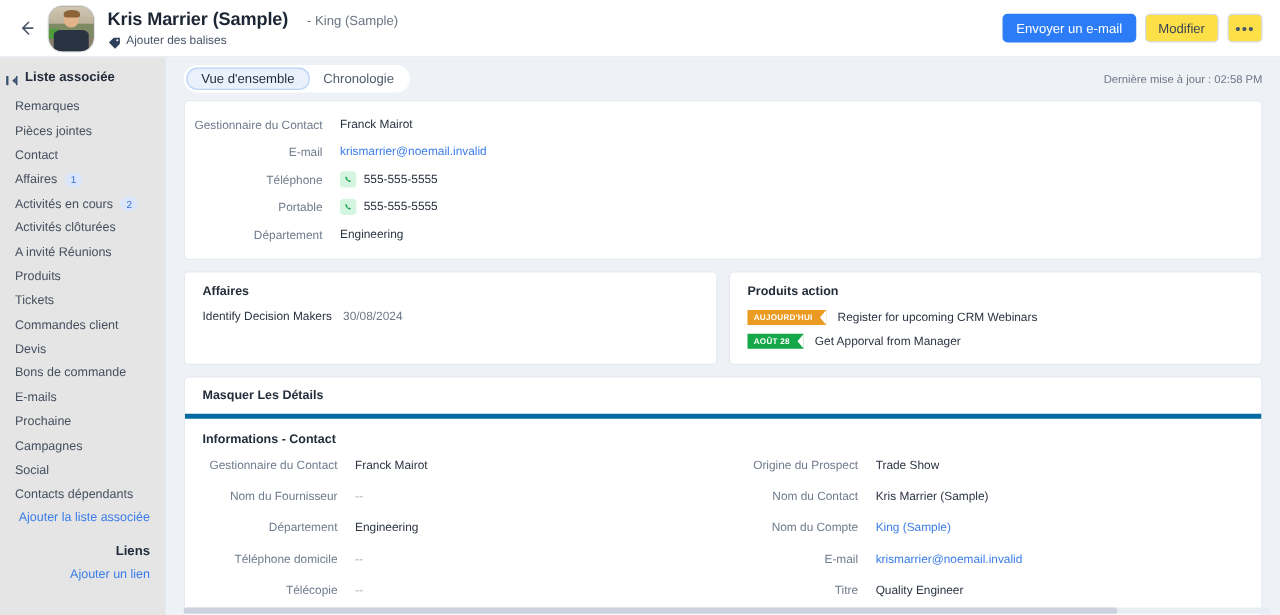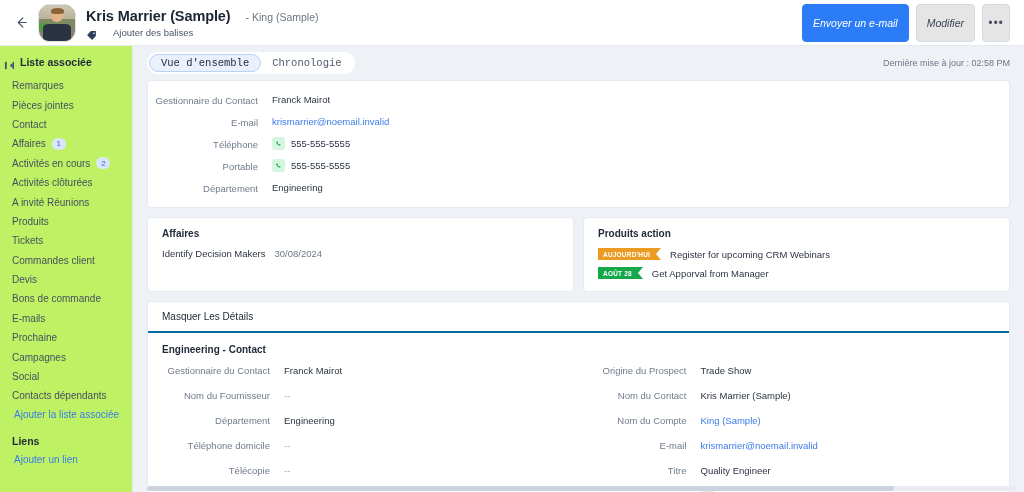--- a/index.html
+++ b/index.html
@@ -48,50 +48,50 @@
   .avatar .hair  { position:absolute; left:32%; top:10%; width:37%; height:16%; border-radius:50% 50% 30% 30%; background:#8c6239; }
   .avatar .body  { position:absolute; left:12%; top:55%; width:76%; height:48%; border-radius:22% 22% 0 0; background:#2a3342; }
   .avatar .green { position:absolute; left:0; top:52%; width:22%; height:22%; background:#4f9c3c; }
 
   .title-wrap { display: flex; flex-direction: column; justify-content: center; min-width:0; }
   .title-line { display: flex; align-items: baseline; gap: 5px; }
   .contact-name {
     font-size: 14.5px; font-weight: bold; color: #1b2533; letter-spacing: -.1px;
   }
   .contact-account { font-size: 10.5px; color: #6b7684; margin-left: 10px; }
-  .tagline { display:flex; align-items:center; gap:16px; margin-top:3px; cursor:pointer; }
+  .tagline { display:flex; align-items:center; gap:4px; margin-top:3px; cursor:pointer; }
   .tag-icon { width: 11px; height: 11px; display:block; }
   .tagline-text { font-size: 9.5px; color: #4a5468; }
 
   .topbar-actions { margin-left: auto; display:flex; align-items:center; gap: 7px; }
   .btn {
-    height: 38px;
+    height: 23px;
     border-radius: 4px;
     font-size: 10.5px;
     display: flex; align-items: center; justify-content: center;
     padding: 0 10px;
     cursor: pointer;
     white-space: nowrap;
-    font-style: italic;
   }
   .btn-primary { background: #2b7cf6; color: #fff; font-weight: normal; border: 1px solid #2b7cf6; }
-  .btn-default { background: #e5e5e5; color: #3b4454; border: 1px solid #d4dae3; }
+  .btn-default { background: #fde047; color: #3b4454; border: 1px solid #d4dae3; }
   .btn-icon { width: 28px; padding: 0; letter-spacing: 1px; color:#4a5468; font-size: 12px; }
 
   
   .body-wrap { display: flex; height: 446px; }
 
   
   .sidebar {
     width: 133px; flex: 0 0 133px;
-    background: #bef264;
+    background: #e5e5e5;
     border-right: 1px solid #e4e8ef;
     padding: 8px 0 0 0;
     overflow: hidden;
     position: relative;
+    text-align: right;
   }
   .side-head {
     display:flex; align-items:center; gap:5px;
     padding: 2px 10px 8px 4px;
   }
   .collapse-icon { width: 11px; height: 11px; flex:0 0 auto; }
   .side-head-label { font-size: 10.5px; font-weight: bold; color: #232c3b; }
   .side-item {
     display:flex; align-items:center; gap:6px;
     height: 19.4px;
@@ -137,21 +137,20 @@
     height: 22px;
   }
   .tab {
     font-size: 10.5px;
     color: #515c6d;
     padding: 0 11px;
     height: 18px;
     display:flex; align-items:center;
     border-radius: 11px;
     cursor: pointer;
-    font-family: Liberation Mono, monospace;
   }
   .tab.active {
     background: #eaf1fd;
     border: 1px solid #b9d2f7;
     color: #1f2a38;
     font-weight: normal;
   }
   .last-update {
     margin-left: auto;
     font-size: 9px;
@@ -231,22 +230,22 @@
     border-width: 6px 5px 6px 0;
     border-color: transparent #ffffff transparent transparent;
   }
   .ribbon.today { background: #eb9a22; }
   .ribbon.date  { background: #15a84a; }
   .action-text { font-size: 9.5px; color: #2c3442; }
 
   
   .details-head {
     padding: 9px 14px;
-    border-bottom: 2px solid #0369a1;
-    font-size: 10px; font-weight: normal; color: #232c3b;
+    border-bottom: 4px solid #0369a1;
+    font-size: 10px; font-weight: bold; color: #232c3b;
     cursor: pointer;
   }
   .details-body { padding: 11px 14px 6px 14px; }
   .details-section-title { font-size: 10px; font-weight: bold; color: #232c3b; margin-bottom: 10px; }
   .grid2 { display: flex; gap: 0; }
   .grid2 .gcol { flex: 1 1 0; min-width: 0; }
   .drow { display: flex; align-items: flex-start; margin-bottom: 13px; }
   .dlabel {
     width: 108px; flex: 0 0 108px;
     text-align: right;
@@ -464,21 +463,21 @@
                 <span class="action-text">Get Apporval from Manager</span>
               </div>
             </div>
           </div>
         </div>
       </div>
 
       <div class="card">
         <div class="details-head">Masquer Les Détails</div>
         <div class="details-body">
-          <div class="details-section-title">Engineering - Contact</div>
+          <div class="details-section-title">Informations - Contact</div>
           <div class="grid2">
             <div class="gcol">
               <div class="drow">
                 <div class="dlabel">Gestionnaire du Contact</div>
                 <div class="dvalue">Franck Mairot</div>
               </div>
               <div class="drow">
                 <div class="dlabel">Nom du Fournisseur</div>
                 <div class="dvalue dash">--</div>
               </div>

